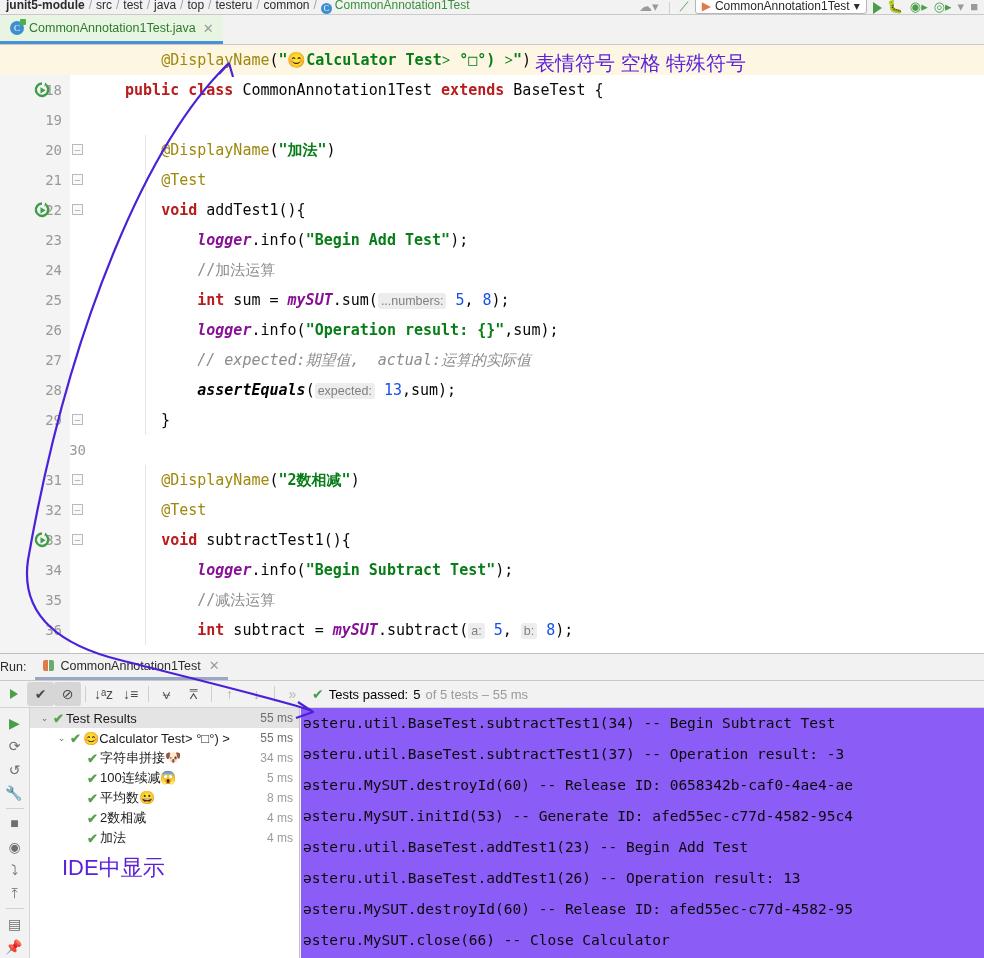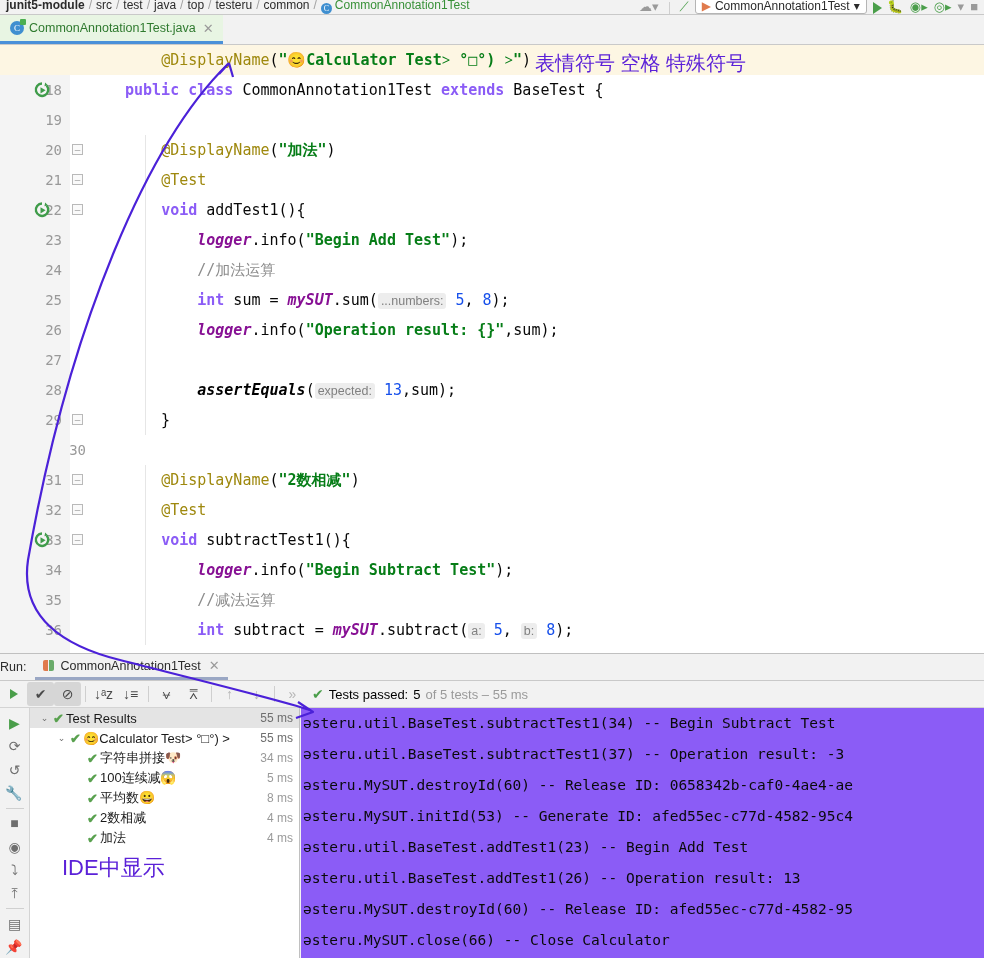--- a/index.html
+++ b/index.html
@@ -84,21 +84,21 @@
     text-align:center; line-height:11px; }
   .fold span { display:block; width:11px; height:11px; border:1px solid #b9b9b9; background:#fafafa; line-height:9px; font-size:10px; }
   .vline { position:absolute; left:78px; width:1px; background:#e6e6e6; }
 
   .codearea { position:absolute; left:125px; top:0; right:0; height:608px; }
   .cline {
     position:absolute; left:0; height:30px; line-height:30px; white-space:pre;
     font-family:"DejaVu Sans Mono", monospace; font-size:15px; color:#080808;
   }
   .cline.hl { background:#fdf6e3; left:-125px; padding-left:125px; width:984px; }
-  .k  { color:#8b5cf6; font-weight:bold; }   
+  .k  { color:#b91c1c; font-weight:bold; }   
   .an { color:#9e880d; }                     
   .st { color:#067d17; font-weight:bold; }   
   .cm { color:#8c8c8c; }                     
   .cmi{ color:#8c8c8c; font-style:italic; }
   .nm { color:#1750eb; }                     
   .fi { color:#871094; font-style:italic; font-weight:bold;text-align:right; } 
   .mi { color:#000; font-style:italic; font-weight:bold; }    
   .hint { background:#ededed; color:#808080; font-size:12.5px; border-radius:3px; padding:1px 3px; font-family:"Liberation Sans",sans-serif; }
 
   
@@ -271,20 +271,21 @@
         <div class="cline hl" style="top: 0px;"><span>    </span><span class="an">@DisplayName</span><span>(</span><span class="st">"😊Calculator Test˃ °□°) ˃"</span><span>)</span></div>
         <div class="cline" style="top: 30px;"><span></span><span class="k">public class</span><span> CommonAnnotation1Test </span><span class="k">extends</span><span> BaseTest {</span></div>
         <div class="cline" style="top: 60px;"></div>
         <div class="cline" style="top: 90px;"><span>    </span><span class="an">@DisplayName</span><span>(</span><span class="st">"加法"</span><span>)</span></div>
         <div class="cline" style="top: 120px;"><span>    </span><span class="an">@Test</span></div>
         <div class="cline" style="top: 150px;"><span>    </span><span class="k">void</span><span> addTest1(){</span></div>
         <div class="cline" style="top: 180px;"><span>        </span><span class="fi">logger</span><span>.info(</span><span class="st">"Begin Add Test"</span><span>);</span></div>
         <div class="cline" style="top: 210px;"><span>        </span><span class="cm">//加法运算</span></div>
         <div class="cline" style="top: 240px;"><span>        </span><span class="k">int</span><span> sum = </span><span class="fi">mySUT</span><span>.sum(</span><span class="hint">...numbers:</span><span> </span><span class="nm">5</span><span>, </span><span class="nm">8</span><span>);</span></div>
         <div class="cline" style="top: 270px;"><span>        </span><span class="fi">logger</span><span>.info(</span><span class="st">"Operation result: {}"</span><span>,sum);</span></div>
+        <div class="cline" style="top: 300px;"><span>        </span><span class="cmi">// expected:期望值,  actual:运算的实际值</span></div>
         <div class="cline" style="top: 330px;"><span>        </span><span class="mi">assertEquals</span><span>(</span><span class="hint">expected:</span><span> </span><span class="nm">13</span><span>,sum);</span></div>
         <div class="cline" style="top: 360px;"><span>    }</span></div>
         <div class="cline" style="top: 390px;"></div>
         <div class="cline" style="top: 420px;"><span>    </span><span class="an">@DisplayName</span><span>(</span><span class="st">"2数相减"</span><span>)</span></div>
         <div class="cline" style="top: 450px;"><span>    </span><span class="an">@Test</span></div>
         <div class="cline" style="top: 480px;"><span>    </span><span class="k">void</span><span> subtractTest1(){</span></div>
         <div class="cline" style="top: 510px;"><span>        </span><span class="fi">logger</span><span>.info(</span><span class="st">"Begin Subtract Test"</span><span>);</span></div>
         <div class="cline" style="top: 540px;"><span>        </span><span class="cm">//减法运算</span></div>
         <div class="cline" style="top: 570px;"><span>        </span><span class="k">int</span><span> subtract = </span><span class="fi">mySUT</span><span>.subtract(</span><span class="hint">a:</span><span> </span><span class="nm">5</span><span>, </span><span class="hint">b:</span><span> </span><span class="nm">8</span><span>);</span></div>
       </div>

